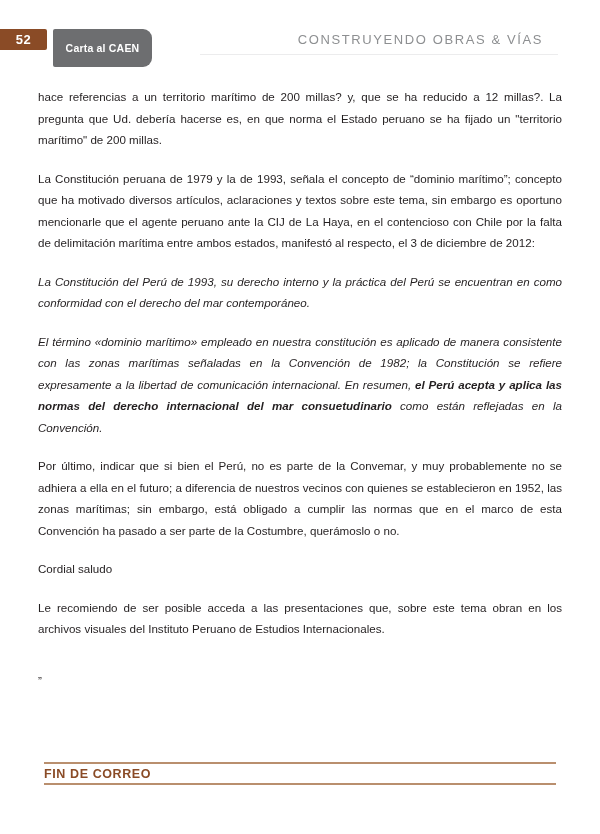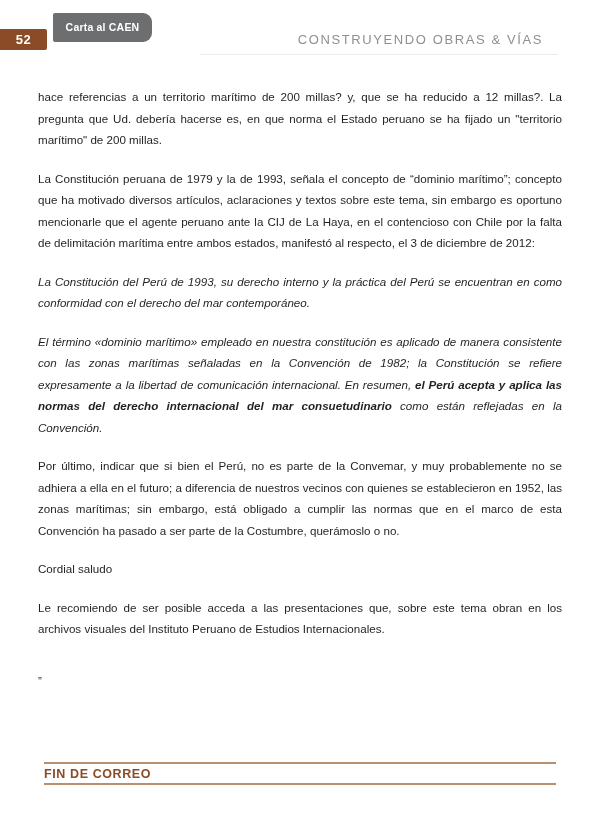--- a/index.html
+++ b/index.html
@@ -39,23 +39,23 @@
   .page-number-box span {
     color: #ffffff;
     font-size: 13px;
     font-weight: bold;
     letter-spacing: 0.5px;
     line-height: 1;
   }
   .section-tab {
     position: absolute;
     left: 53px;
-    top: 13px;
+    top: 29px;
     width: 99px;
-    height: 29px;
+    height: 38px;
     background: #6d6e70;
     border-radius: 2px 9px 9px 2px;
     display: flex;
     align-items: center;
     justify-content: center;
   }
   .section-tab span {
     color: #ffffff;
     font-size: 10.5px;
     font-weight: bold;

